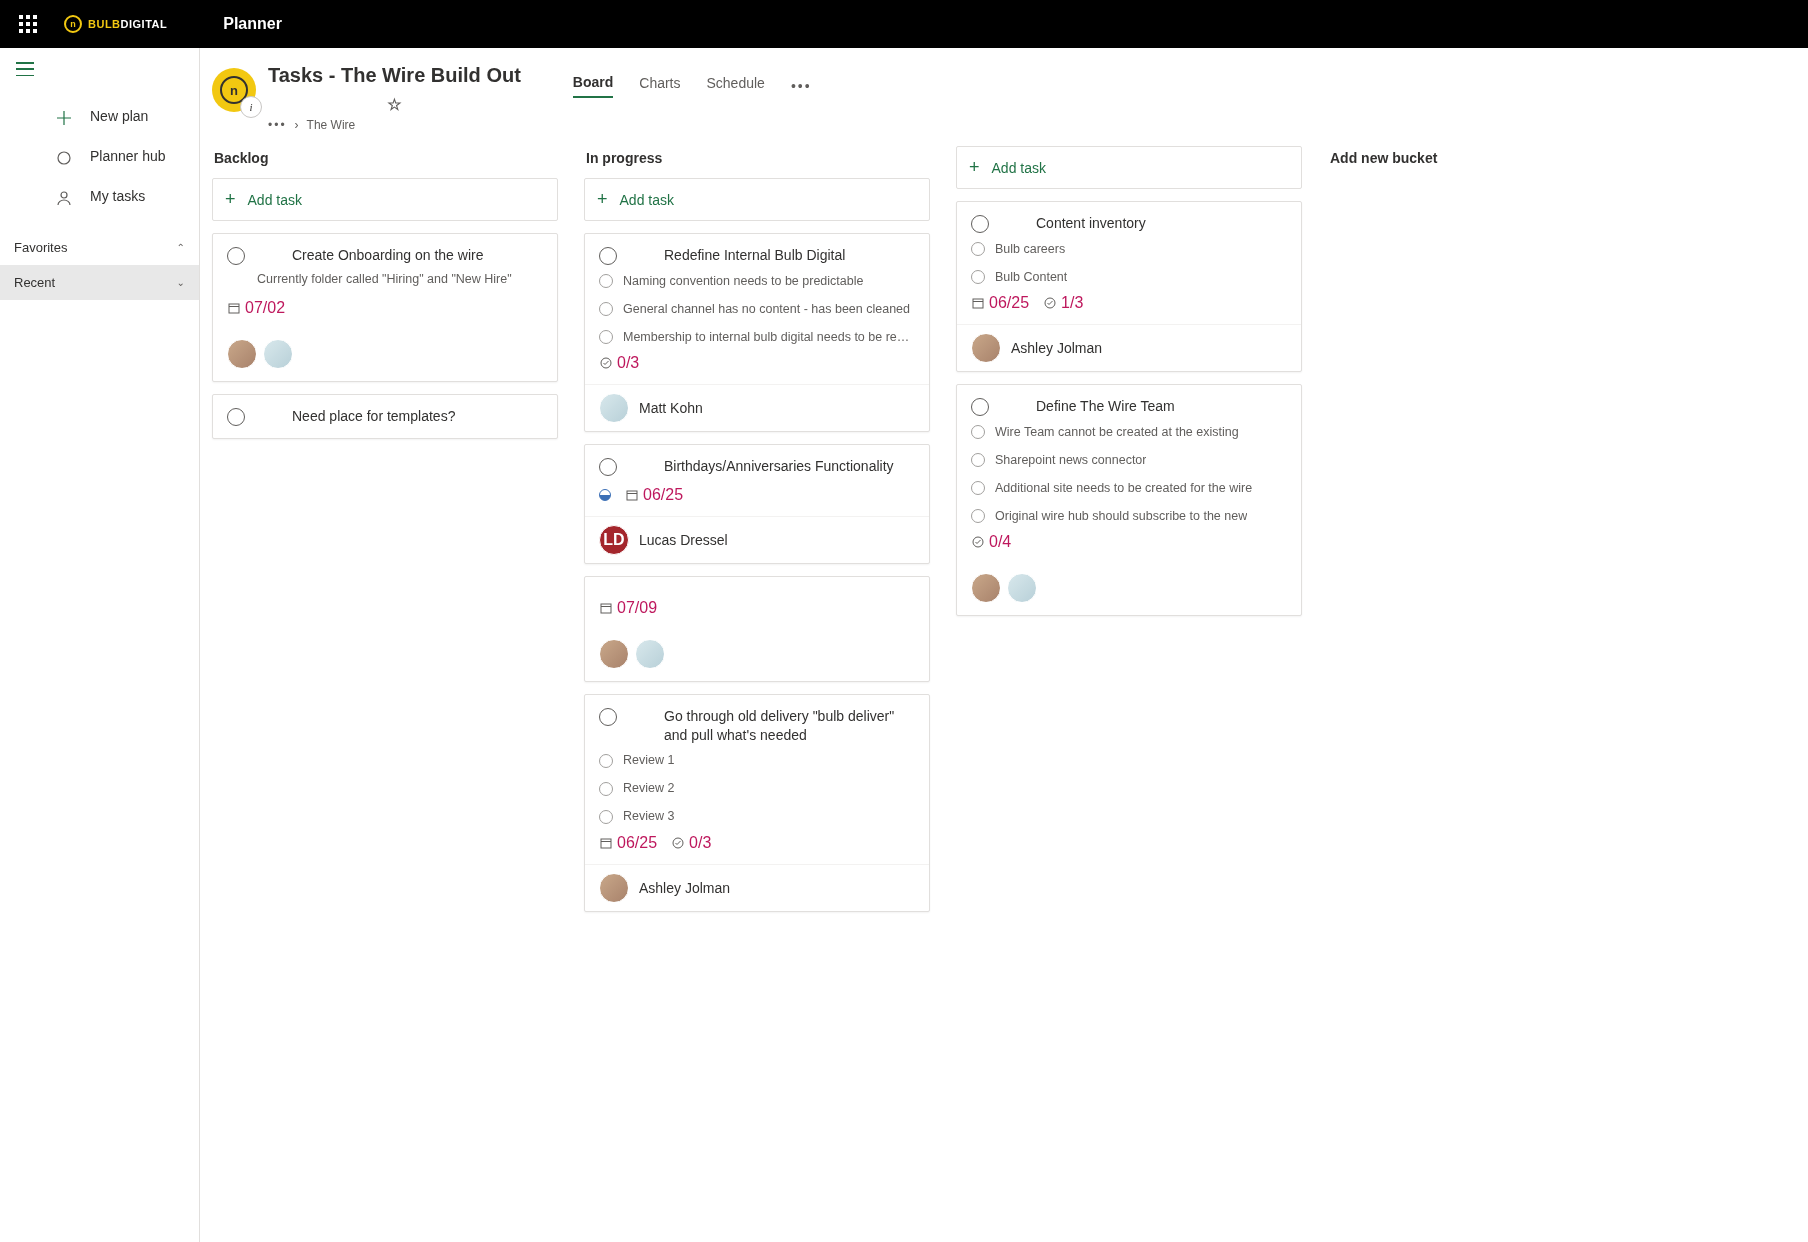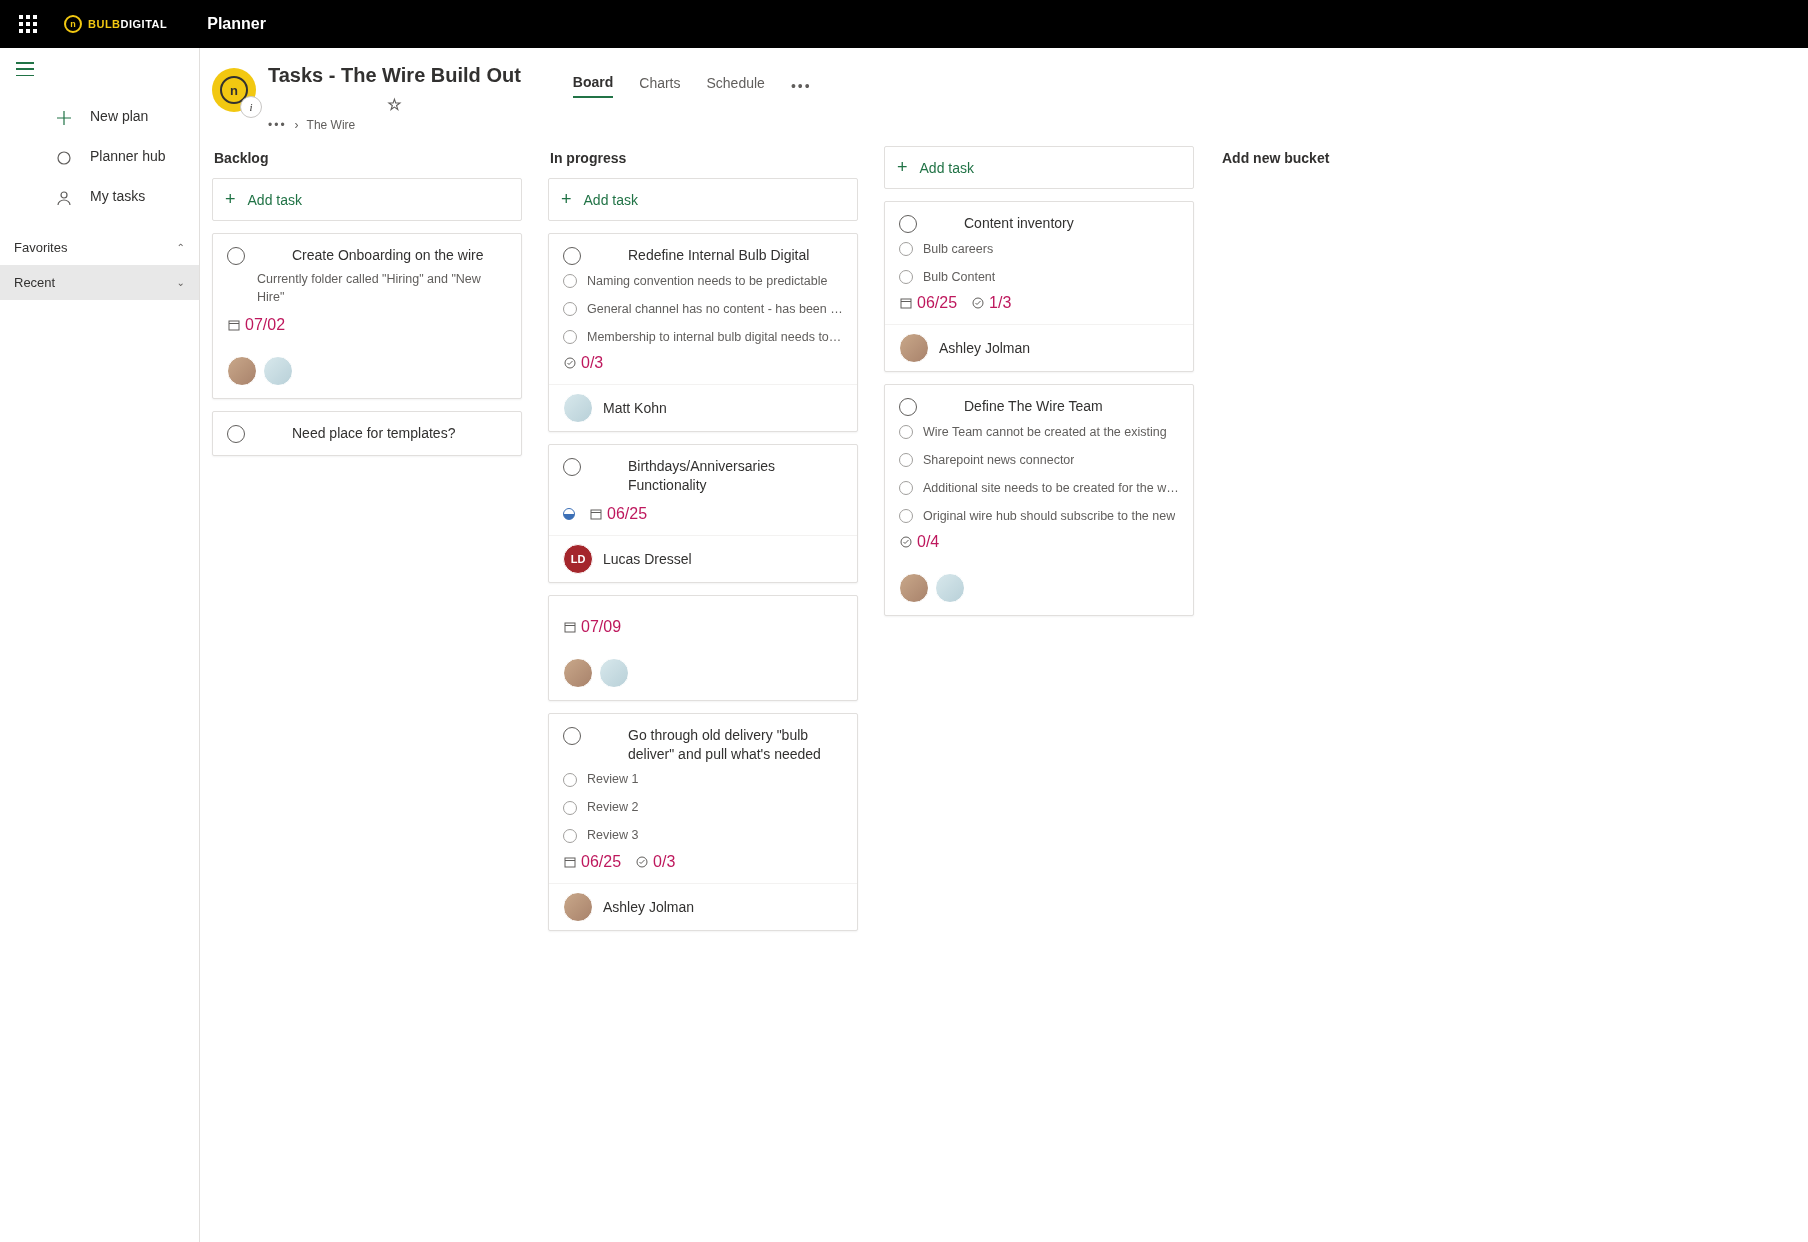--- a/index.html
+++ b/index.html
@@ -7,21 +7,21 @@
 
 
 .topbar { background: #000; height: 48px; display: flex; align-items: center; padding: 0 12px; color: #fff; }
 .waffle { width: 32px; height: 32px; display: flex; align-items: center; justify-content: center; cursor: pointer; }
 .waffle-grid { display: grid; grid-template-columns: repeat(3,4px); grid-gap: 3px; }
 .waffle-grid span { width: 4px; height: 4px; background: #fff; }
 .brand { display: flex; align-items: center; margin-left: 20px; gap: 6px; }
 .brand-icon { width: 18px; height: 18px; border-radius: 50%; border: 2px solid #f2c811; display: flex; align-items: center; justify-content: center; font-size: 9px; font-weight: bold; color: #f2c811; }
 .brand-text { font-size: 11px; font-weight: 600; letter-spacing: 0.5px; }
 .brand-bold { color: #f2c811; }
-.app-name { font-size: 16px; font-weight: 600; margin-left: 40px; }
+.app-name { font-size: 16px; font-weight: 600; margin-left: 56px; }
 
 
 .layout { display: flex; height: calc(100vh - 48px); }
 
 
 .sidebar { width: 200px; border-right: 1px solid #e1dfdd; background: #fff; display: flex; flex-direction: column; }
 .hamburger { padding: 14px 16px; cursor: pointer; }
 .hamburger-lines { width: 18px; height: 14px; display: flex; flex-direction: column; justify-content: space-between; }
 .hamburger-lines span { height: 1.5px; background: #217346; }
 .side-item { display: flex; align-items: flex-start; gap: 16px; padding: 10px 16px; cursor: pointer; color: #323130; margin-left: 38px; }
@@ -41,21 +41,21 @@
 .star { color: #605e5c; font-size: 16px; cursor: pointer; }
 .breadcrumb { display: flex; align-items: center; gap: 8px; font-size: 12px; color: #605e5c; margin-top: 4px; }
 .breadcrumb .dots { letter-spacing: 2px; cursor: pointer; }
 .tabs { display: flex; gap: 26px; align-items: center; margin-left: 40px; margin-top: 10px; }
 .tab { font-size: 14px; color: #605e5c; cursor: pointer; padding-bottom: 6px; }
 .tab.active { color: #323130; font-weight: 600; border-bottom: 2px solid #217346; }
 .tab-more { letter-spacing: 2px; cursor: pointer; color: #605e5c; }
 
 
 .board { display: flex; gap: 26px; align-items: flex-start; }
-.bucket { width: 310px; flex-shrink: 0; }
+.bucket { width: 346px; flex-shrink: 0; }
 .bucket-title { font-size: 14px; font-weight: 600; padding: 4px 2px 12px 2px; }
 .add-task { border: 1px solid #e1dfdd; border-radius: 2px; padding: 10px 12px; display: flex; align-items: center; gap: 12px; color: #217346; cursor: pointer; margin-bottom: 12px; background: #fff; }
 .plus { font-size: 18px; font-weight: 300; }
 
 .card { background: #fff; border: 1px solid #e1dfdd; border-radius: 2px; margin-bottom: 12px; box-shadow: 0 1px 2px rgba(0,0,0,0.05); }
 .card-body { padding: 12px 14px; }
 .card-title-row { display: flex; align-items: flex-start; gap: 12px; }
 .circle { width: 18px; height: 18px; border: 1.5px solid #605e5c; border-radius: 50%; flex-shrink: 0; margin-top: 1px; cursor: pointer; }
 .circle.small { width: 14px; height: 14px; border-color: #a19f9d; }
 .card-title { font-size: 14px; color: #323130; line-height: 1.35; margin-left: 35px; }
@@ -63,21 +63,21 @@
 .checklist { margin-top: 8px; display: flex; flex-direction: column; gap: 13px; }
 .check-item { display: flex; align-items: center; gap: 10px; font-size: 12.5px; color: #605e5c; white-space: nowrap; overflow: hidden; text-overflow: ellipsis; }
 .check-item span:last-child { overflow: hidden; text-overflow: ellipsis; }
 .card-meta { display: flex; align-items: center; gap: 14px; margin-top: 10px; font-size: 16px; color: #be185d; }
 .meta-item { display: flex; align-items: center; gap: 5px; }
 .cal-icon, .prog-icon { width: 13px; height: 13px; display: inline-flex; align-items: center; justify-content: center; }
 .half-circle { width: 12px; height: 12px; border-radius: 50%; background: linear-gradient(to bottom, #fff 50%, #3b6fb6 50%); border: 1px solid #3b6fb6; }
 
 .card-footer { border-top: 1px solid #f3f2f1; padding: 8px 14px; display: flex; align-items: center; gap: 10px; }
 .avatars { display: flex; gap: 6px; padding: 10px 14px 12px 14px; }
-.avatar { width: 30px; height: 30px; border-radius: 50%; background: #ddd; border: 1px solid #fff; display: flex; align-items: center; justify-content: center; font-size: 11px; font-weight: 600; color: #fff; overflow: hidden; }
+.avatar { width: 30px; height: 30px; border-radius: 50%; background: #ddd; border: 1px solid #fff; display: flex; align-items: center; justify-content: center; font-size: 16px; font-weight: 600; color: #fff; overflow: hidden; }
 .avatar-f1 { background: linear-gradient(135deg,#c9a88a,#a8826b); }
 .avatar-f2 { background: linear-gradient(135deg,#d8e8ec,#b8d0d8); }
 .avatar-ld { background: #a4262c; }
 .assignee-name { font-size: 14px; color: #323130; }
 
 .add-bucket { font-size: 14px; font-weight: 700; padding: 4px 2px; cursor: pointer; color: #323130; }
 
 svg { display: block; }
 </style>
 </head>

